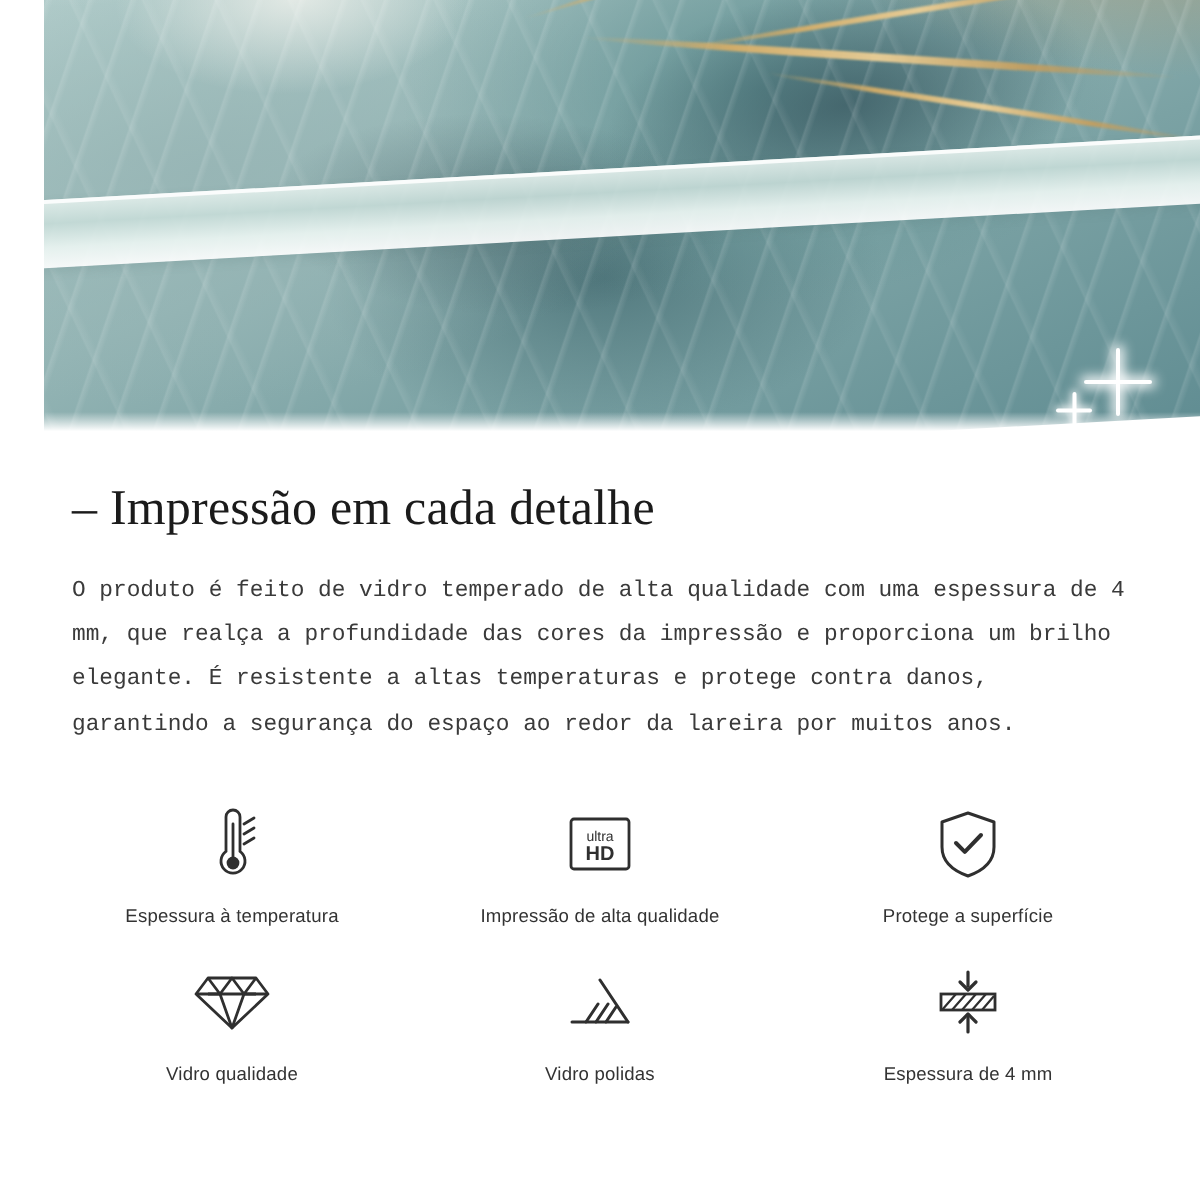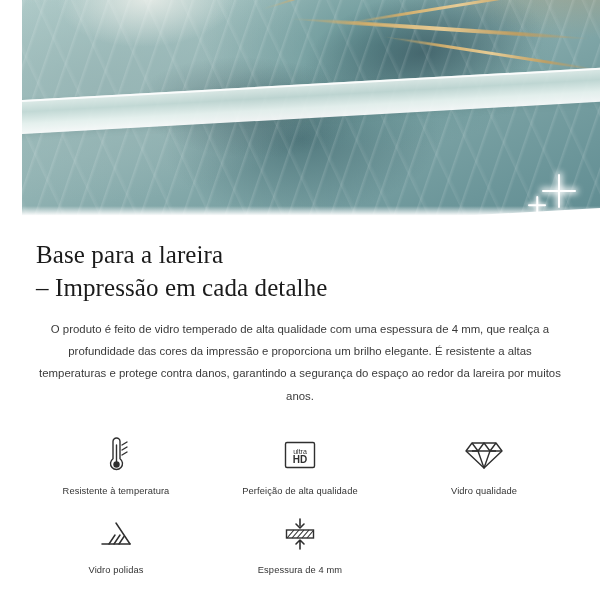--- a/index.html
+++ b/index.html
@@ -176,27 +176,26 @@
     font-family: "Liberation Serif", serif;
     font-size: 25px;
     line-height: 1.32;
     color: #1b1b1b;
     font-weight: 400;
     margin: 0 0 14px 0;
     letter-spacing: 0.1px;
   }
   .title .line2 { display: block; }
   .desc {
-    font-family: Liberation Sans, sans-serif;
+    font-family: Liberation Mono, monospace;
     font-size: 11.4px;
     line-height: 1.95;
     color: #3a3a3a;
     margin: 0;
     max-width: 540px;
-    text-align: center;
   }
 
   
   .features {
     margin-top: 26px;
     display: grid;
     grid-template-columns: repeat(3, 1fr);
     row-gap: 16px;
     padding: 0 24px;
   }
@@ -243,53 +242,61 @@
       </div>
     </div>
     <div class="hero-mask-left"></div>
     <div class="sparkle"></div>
     <div class="sparkle2"></div>
     <div class="hero-mask-bottom"></div>
   </div>
 
   <div class="content">
     <h1 class="title">
-      <span>Base para a lareira</span>
       <span class="line2">– Impressão em cada detalhe</span>
     </h1>
     <p class="desc">O produto é feito de vidro temperado de alta qualidade com uma espessura de 4 mm, que realça a profundidade das cores da impressão e proporciona um brilho elegante. É resistente a altas temperaturas e protege contra danos, garantindo a segurança do espaço ao redor da lareira por muitos anos.</p>
   </div>
 
   <div class="features">
 
     <div class="feature">
       <div class="feature-icon">
         <svg width="32" height="40" viewBox="0 0 32 40" fill="none" stroke="#2f2f2f" stroke-width="1.4" stroke-linecap="round">
           <path d="M13 6.5a3.5 3.5 0 0 1 7 0v17.2a6 6 0 1 1-7 0z"></path>
           <line x1="16.5" y1="10" x2="16.5" y2="27"></line>
           <circle cx="16.5" cy="29.5" r="3.2" fill="#2f2f2f" stroke="none"></circle>
           <line x1="22" y1="10" x2="27" y2="7"></line>
           <line x1="22" y1="15" x2="27" y2="12"></line>
           <line x1="22" y1="20" x2="27" y2="17"></line>
         </svg>
       </div>
-      <div class="feature-label">Resistente à temperatura</div>
+      <div class="feature-label">Espessura à temperatura</div>
     </div>
 
     <div class="feature">
       <div class="feature-icon">
         <svg width="38" height="38" viewBox="0 0 38 38">
           <rect x="4.5" y="6.5" width="29" height="25" rx="1.5" fill="none" stroke="#2f2f2f" stroke-width="1.4"></rect>
           <text x="19" y="17.5" text-anchor="middle" font-family="Liberation Sans, sans-serif" font-size="7" fill="#2f2f2f">ultra</text>
           <text x="19" y="27" text-anchor="middle" font-family="Liberation Sans, sans-serif" font-size="10" font-weight="bold" fill="#2f2f2f">HD</text>
         </svg>
       </div>
-      <div class="feature-label">Perfeição de alta qualidade</div>
-    </div>
-
+      <div class="feature-label">Impressão de alta qualidade</div>
+    </div>
+
+    <div class="feature">
+      <div class="feature-icon">
+        <svg width="36" height="40" viewBox="0 0 36 40">
+          <path d="M18 4.5 31 9v12.5c0 7.2-5.4 11.8-13 14.5C10.4 33.3 5 28.7 5 21.5V9z" fill="none" stroke="#2f2f2f" stroke-width="1.5" stroke-linejoin="round"></path>
+          <path d="M12 19.5l4.4 4.4L24.5 15.5" fill="none" stroke="#2f2f2f" stroke-width="2" stroke-linecap="round" stroke-linejoin="round"></path>
+        </svg>
+      </div>
+      <div class="feature-label">Protege a superfície</div>
+    </div>
 
     <div class="feature">
       <div class="feature-icon">
         <svg width="40" height="34" viewBox="0 0 40 34" fill="none" stroke="#2f2f2f" stroke-width="1.4" stroke-linejoin="round">
           <path d="M8 5h24l6 8-18 17L2 13z"></path>
           <path d="M2 13h36"></path>
           <path d="M8 5l6 8-6 0"></path>
           <path d="M32 5l-6 8 6 0"></path>
           <path d="M14 13l6 17 6-17"></path>
           <path d="M14 13l6-8 6 8"></path>

